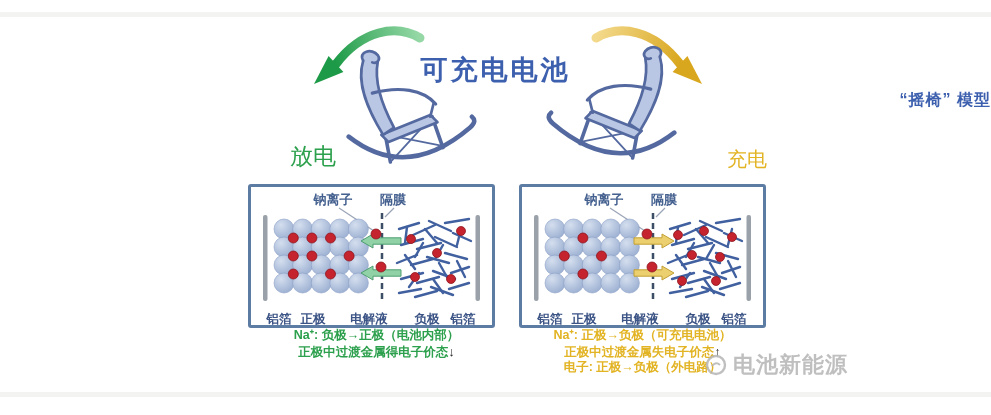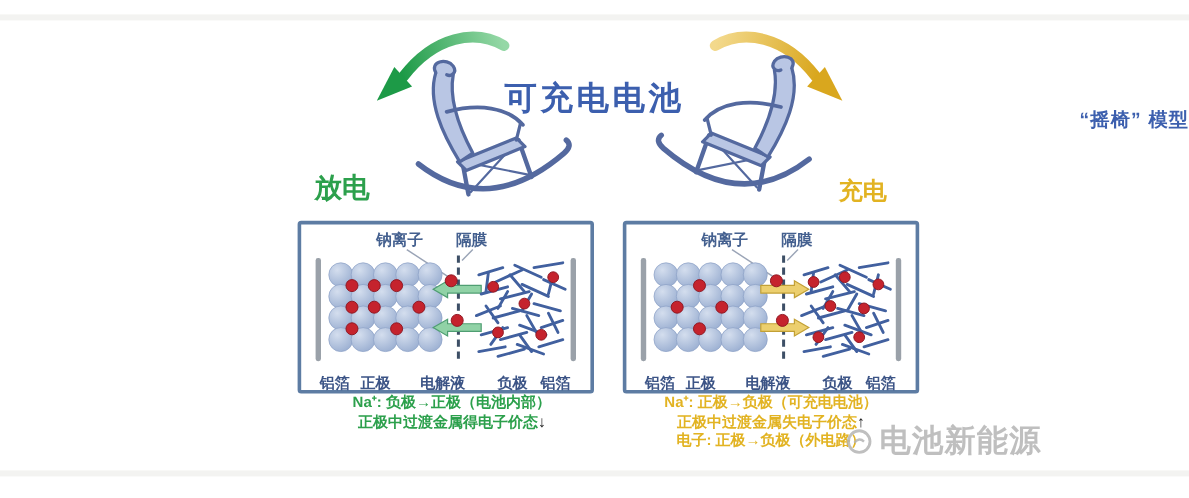--- a/index.html
+++ b/index.html
@@ -1,41 +1,41 @@
 <!DOCTYPE html>
 <html><head>
 <meta charset="utf-8">
 <style>
   html,body{margin:0;padding:0;background:#fff;}
   .page{position:relative;width:991px;height:415px;background:#ffffff;overflow:hidden;
         font-family:"Liberation Sans",sans-serif;}
   .band{position:absolute;left:0;width:991px;height:5px;background:#f3f3f1;}
   .band-top{top:12px;}
   .band-bottom{top:392px;}
-  .title{position:absolute;left:0;width:991px;top:64px;text-align:center;
+  .title{position:absolute;left:0;width:991px;top:52px;text-align:center;
          color:#3c5fae;font-size:27px;font-weight:bold;letter-spacing:3px;}
   .subtitle{position:absolute;left:0;width:991px;top:90px;text-align:right;
             color:#3c5fae;font-size:16px;font-weight:bold;letter-spacing:1px;}
-  .mode-label{position:absolute;font-weight:bold;}
+  .mode-label{position:absolute;font-weight:normal;margin-left:28px;}
   .discharge-mode{left:262px;top:141px;font-size:23px;color:#2ca04c;}
   .charge-mode{left:699px;top:146px;font-size:20px;color:#e2b322;}
   .deco{position:absolute;}
   .panel{position:absolute;top:184px;width:247px;height:144px;box-sizing:border-box;
          border:3px solid #5d7ca3;border-radius:3px;background:#fff;}
   .panel-left{left:248px;}
   .panel-right{left:519px;}
   .panel svg.diagram{display:block;width:241px;height:141px;}
   .rxn-block{width:241px;text-align:center;}
   .rxn{font-size:12.5px;font-weight:bold;line-height:15.5px;white-space:nowrap;}
   .rxn-green{color:#2ca04c;padding-left:10px;}
   .rxn-gold{color:#e2b322;}
   .varrow{color:#1a1a1a;font-size:13px;}
   .watermark{position:absolute;left:704px;top:350px;display:flex;align-items:center;
              gap:5px;color:#b5b5b5;opacity:.85;}
-  .watermark-text{font-size:26px;font-weight:bold;letter-spacing:1px;text-align:center;}
+  .watermark-text{font-size:22px;font-weight:bold;letter-spacing:1px;text-align:center;}
   .svg-label{font-family:"Liberation Sans",sans-serif;font-weight:bold;}
 </style>
 </head>
 <body>
 
 <div class="page">
 
   <div class="band band-top"></div>
   <div class="band band-bottom"></div>
 

